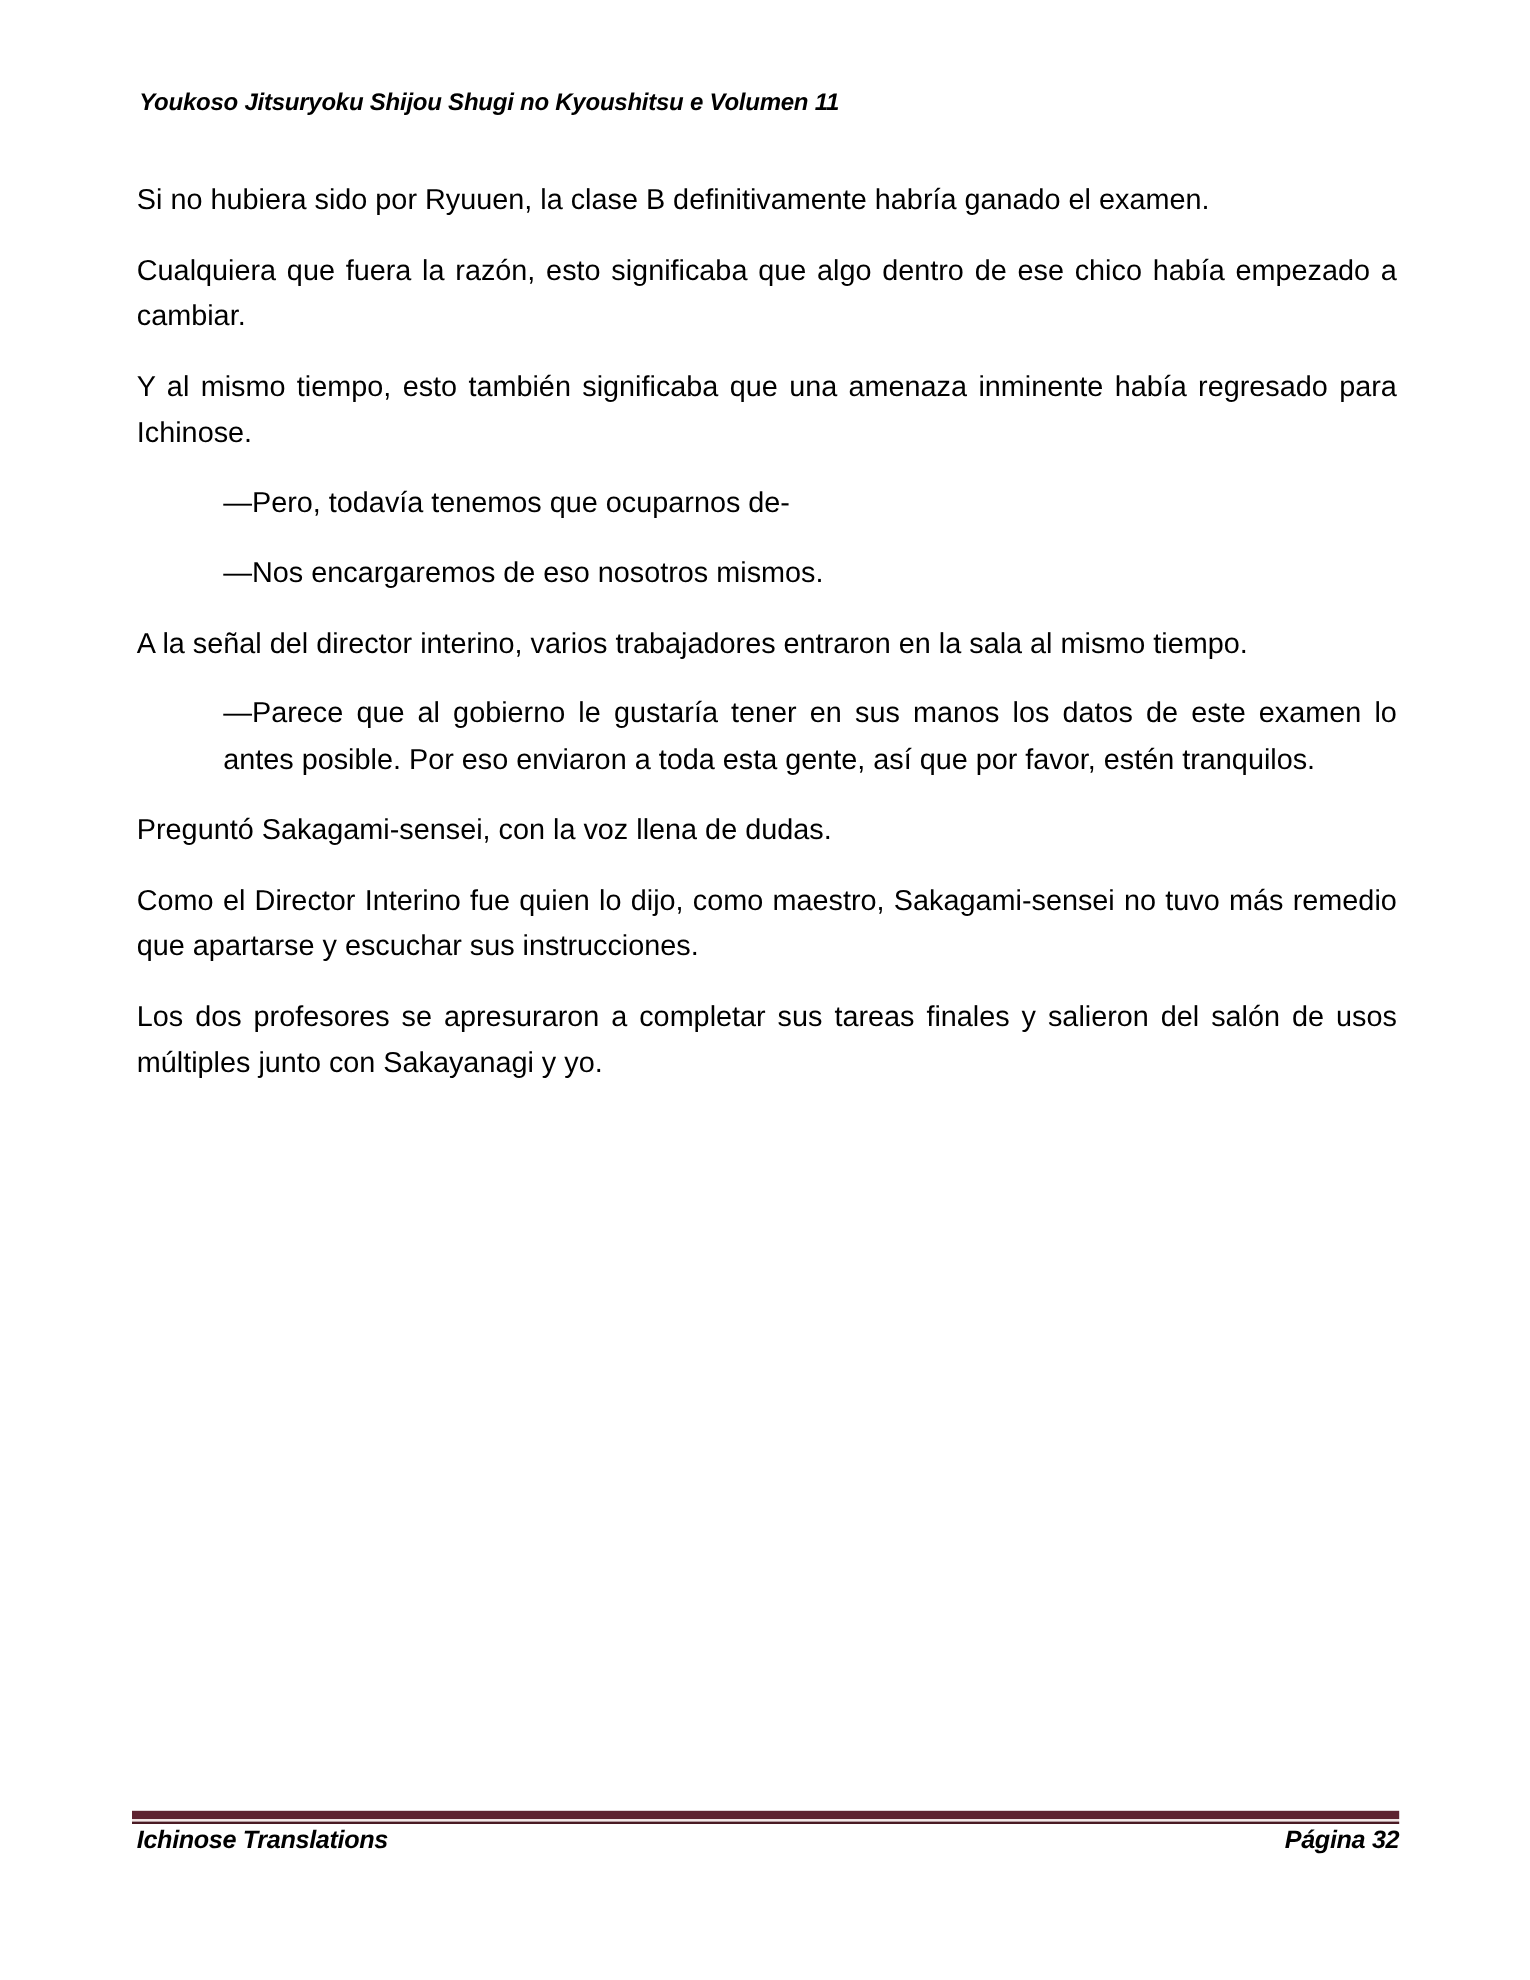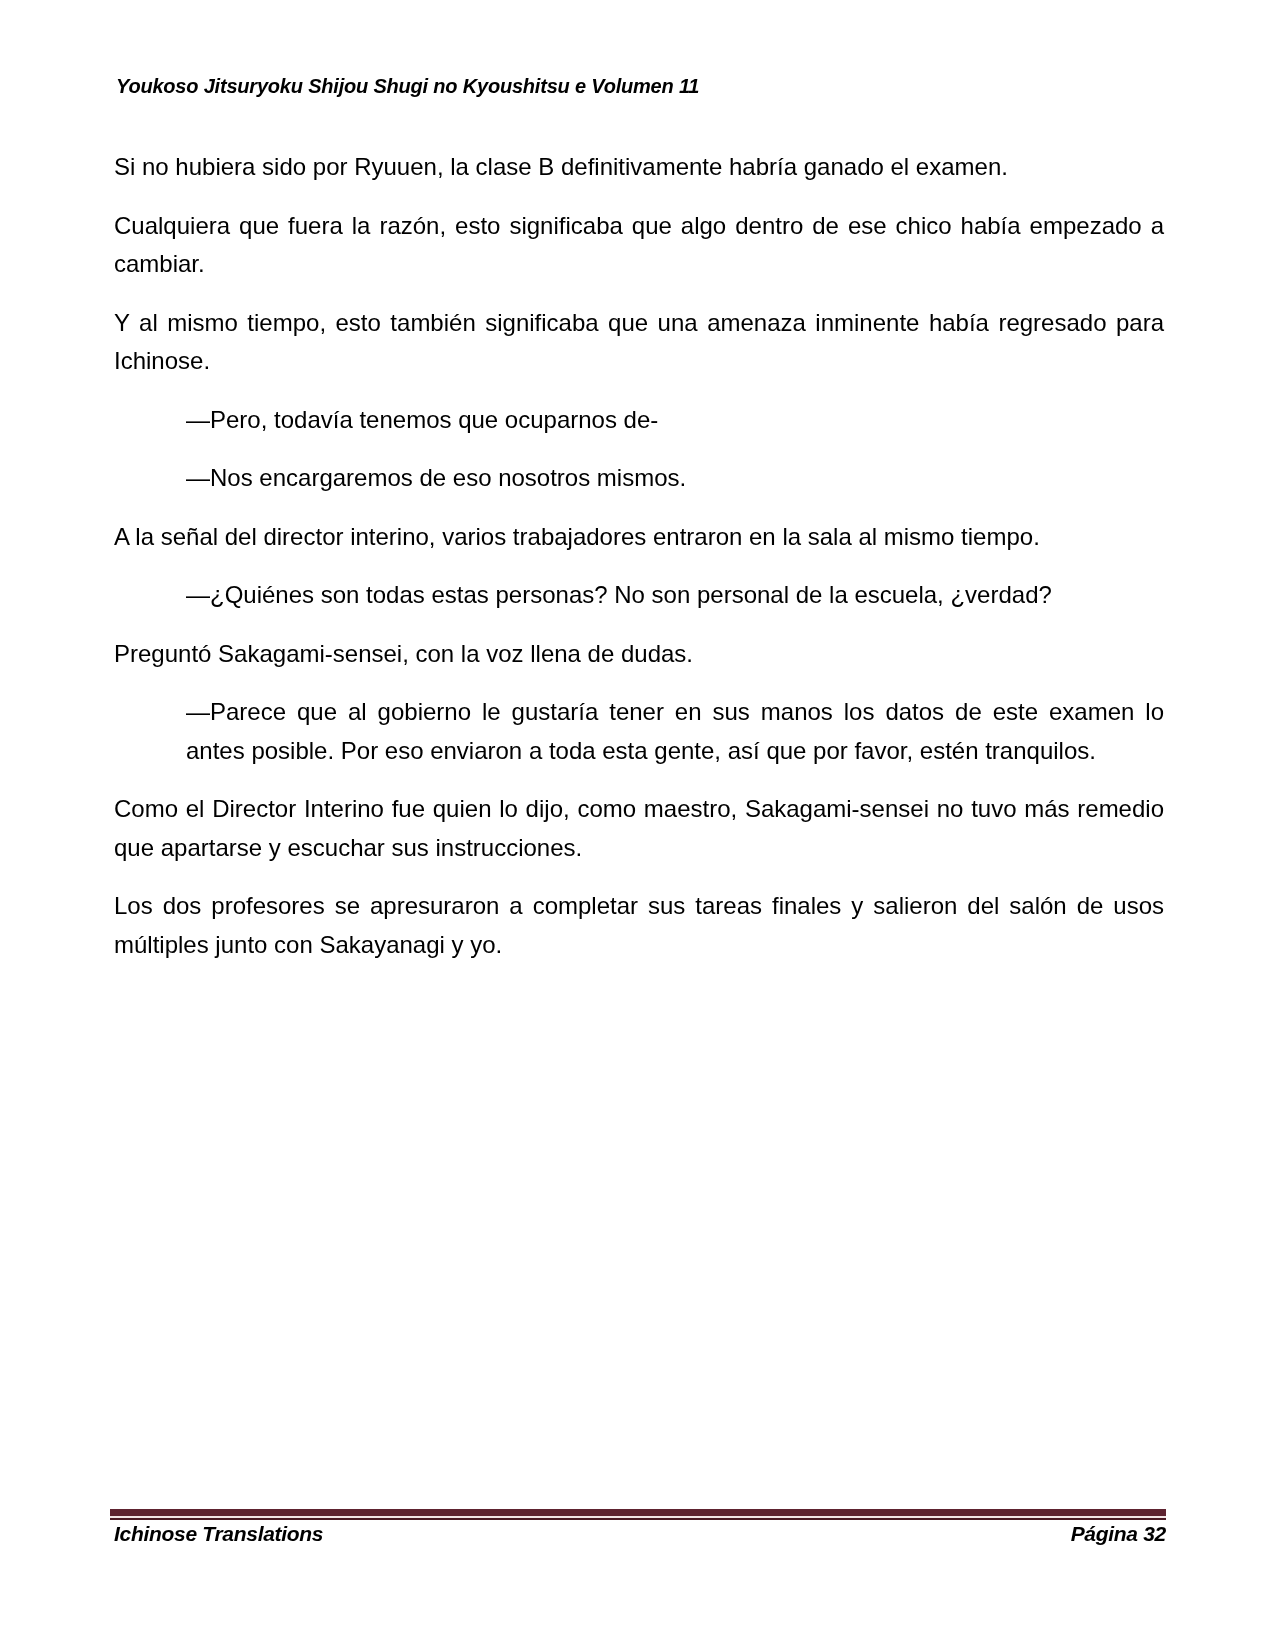--- a/index.html
+++ b/index.html
@@ -82,23 +82,22 @@
 
 <div class="running-header">Youkoso Jitsuryoku Shijou Shugi no Kyoushitsu e Volumen 11</div>
 
 <div class="body-text">
   <p class="para">Si no hubiera sido por Ryuuen, la clase B definitivamente habría ganado el examen.</p>
   <p class="para">Cualquiera que fuera la razón, esto significaba que algo dentro de ese chico había empezado a cambiar.</p>
   <p class="para">Y al mismo tiempo, esto también significaba que una amenaza inminente había regresado para Ichinose.</p>
   <p class="para dialogue">—Pero, todavía tenemos que ocuparnos de-</p>
   <p class="para dialogue">—Nos encargaremos de eso nosotros mismos.</p>
   <p class="para">A la señal del director interino, varios trabajadores entraron en la sala al mismo tiempo.</p>
-  <p class="para dialogue">—¿Quiénes son todas estas personas? No son personal de la escuela, ¿verdad?</p>
+  <p class="para dialogue">—Parece que al gobierno le gustaría tener en sus manos los datos de este examen lo antes posible. Por eso enviaron a toda esta gente, así que por favor, estén tranquilos.</p>
   <p class="para">Preguntó Sakagami-sensei, con la voz llena de dudas.</p>
-  <p class="para dialogue">—Parece que al gobierno le gustaría tener en sus manos los datos de este examen lo antes posible. Por eso enviaron a toda esta gente, así que por favor, estén tranquilos.</p>
   <p class="para">Como el Director Interino fue quien lo dijo, como maestro, Sakagami-sensei no tuvo más remedio que apartarse y escuchar sus instrucciones.</p>
   <p class="para">Los dos profesores se apresuraron a completar sus tareas finales y salieron del salón de usos múltiples junto con Sakayanagi y yo.</p>
 </div>
 
 <div class="footer-rule">
   <div class="thick"></div>
   <div class="gap"></div>
   <div class="thin"></div>
 </div>
 

